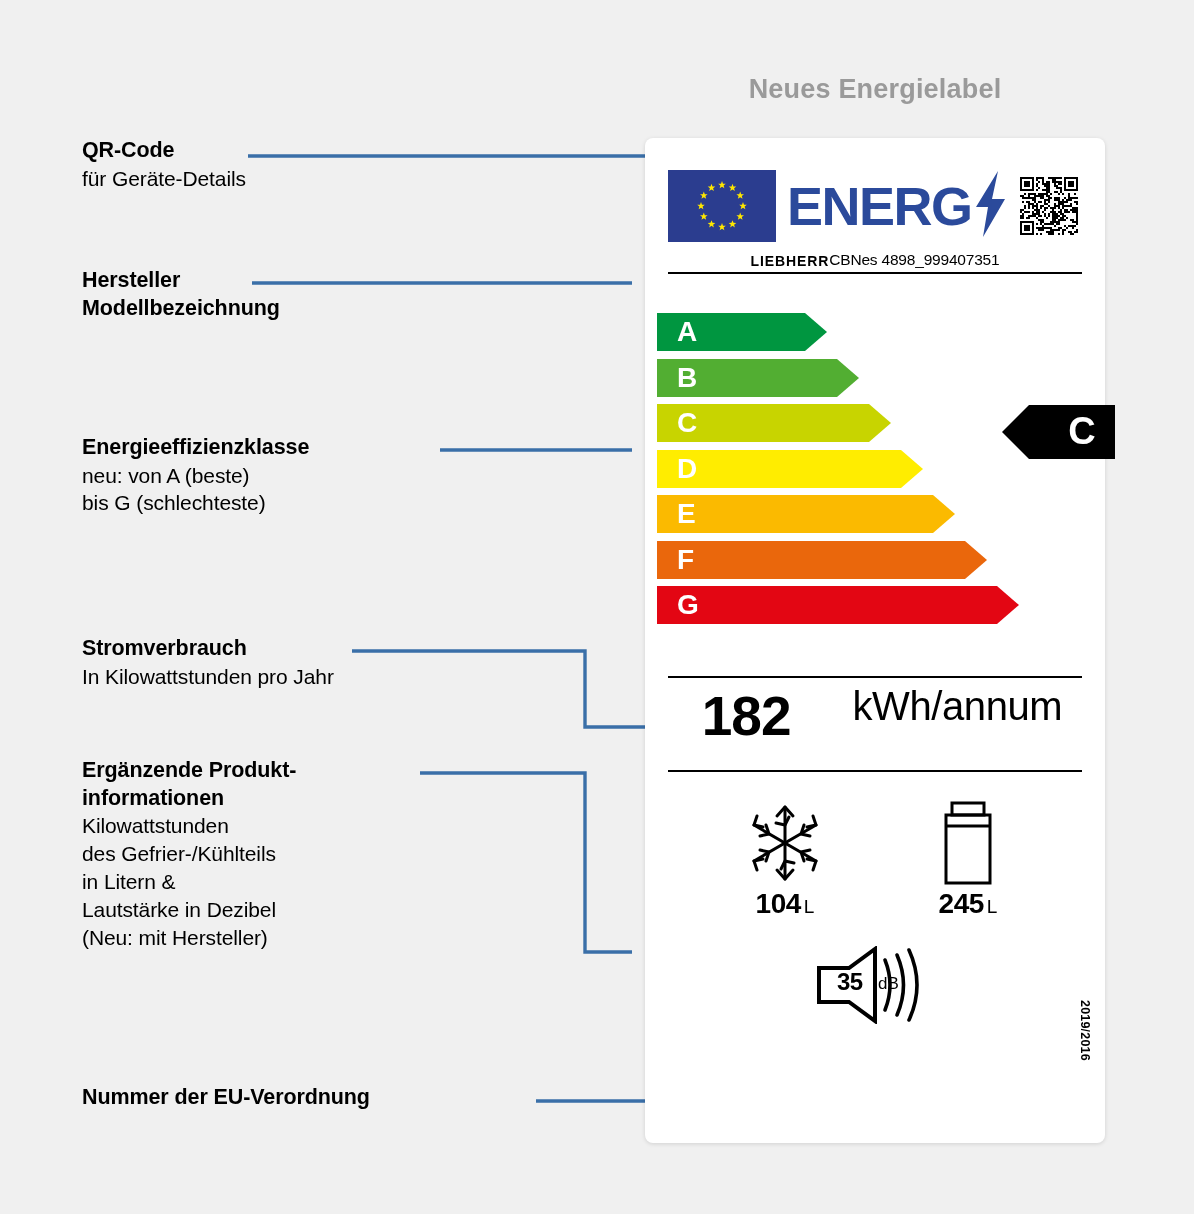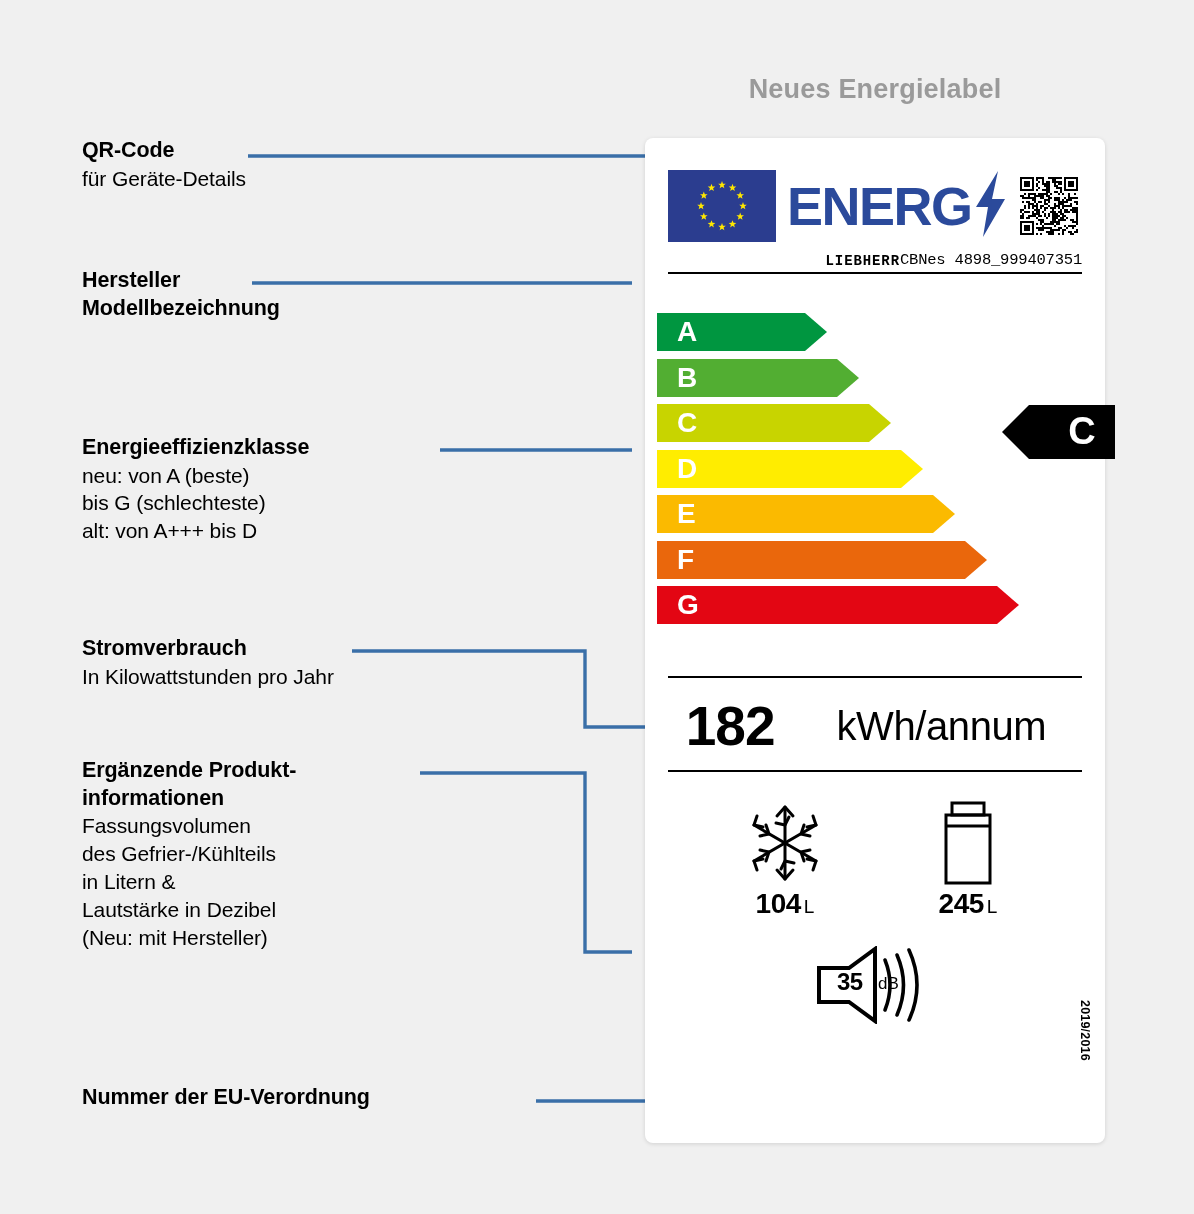--- a/index.html
+++ b/index.html
@@ -71,24 +71,23 @@
   }
   #energy-bolt{margin-left:-2px;flex:0 0 auto;}
   #qr-code{
     width:58px;height:58px;margin-left:10px;flex:0 0 auto;
     background:#fff;position:relative;
   }
 
   
   #brand-row{
     position:absolute;left:23px;top:113px;width:414px;
-    display:flex;justify-content:flex-end;align-items:flex-end;
+    display:flex;justify-content:center;align-items:flex-end;
     border-bottom:2.2px solid #000;
     padding-bottom:3px;
-    font-family:Liberation Mono, monospace;
   }
   #brand-name{font-size:14px;font-weight:bold;letter-spacing:.9px;}
   #model-name{font-size:15.5px;font-weight:normal;letter-spacing:-.2px;}
 
   
   #efficiency-scale{position:absolute;left:12px;top:175px;width:436px;height:330px;}
   .scale-row{position:absolute;left:0;height:38px;}
   .scale-row svg{display:block;position:absolute;left:0;top:0;}
   .scale-letter{
     position:absolute;left:20px;top:0;height:38px;line-height:38px;
@@ -98,22 +97,22 @@
   #class-arrow .cl-letter{
     position:absolute;left:60px;top:0;width:40px;height:54px;line-height:53px;
     text-align:center;color:#fff;font-size:38px;font-weight:bold;
   }
 
   
   .rule{position:absolute;left:23px;width:414px;height:0;border-top:2.2px solid #000;}
   #rule-top{top:538px;}
   #rule-bottom{top:632px;}
   #consumption-row{
-    position:absolute;left:14px;top:546px;width:414px;height:84px;
-    display:flex;align-items:center;justify-content:center;gap:48px;
+    position:absolute;left:30px;top:546px;width:414px;height:84px;
+    display:flex;justify-content:center;gap:48px;
   }
   #consumption-value{font-size:55px;font-weight:bold;letter-spacing:-1px;}
   #consumption-unit{font-size:40px;font-weight:normal;margin-left:14px;letter-spacing:-.4px;}
 
   
   #capacity-row{position:absolute;left:23px;top:660px;width:414px;height:140px;}
   .cap{position:absolute;top:0;width:170px;text-align:center;}
   #cap-freezer{left:32px;}
   #cap-fridge{left:215px;}
   .cap .cap-icon{height:90px;display:flex;align-items:center;justify-content:center;}
@@ -168,32 +167,31 @@
 
   <div class="anno" id="anno-manufacturer">
     <div class="hd">Hersteller</div>
     <div class="hd">Modellbezeichnung</div>
   </div>
 
   <div class="anno" id="anno-efficiency">
     <div class="hd">Energieeffizienzklasse</div>
     <div class="bd">neu: von A (beste)</div>
     <div class="bd">bis G (schlechteste)</div>
-    <div class="bd">alt: von A+++ bis D</div>
   </div>
 
   <div class="anno" id="anno-consumption">
     <div class="hd">Stromverbrauch</div>
     <div class="bd">In Kilowattstunden pro Jahr</div>
   </div>
 
   <div class="anno" id="anno-product">
     <div class="hd">Ergänzende Produkt-</div>
     <div class="hd">informationen</div>
-    <div class="bd">Fassungsvolumen</div>
+    <div class="bd">Kilowattstunden</div>
     <div class="bd">des Gefrier-/Kühlteils</div>
     <div class="bd">in Litern &amp;</div>
     <div class="bd">Lautstärke in Dezibel</div>
     <div class="bd">(Neu: mit Hersteller)</div>
   </div>
 
   <div class="anno" id="anno-regulation">
     <div class="hd">Nummer der EU-Verordnung</div>
   </div>
 

